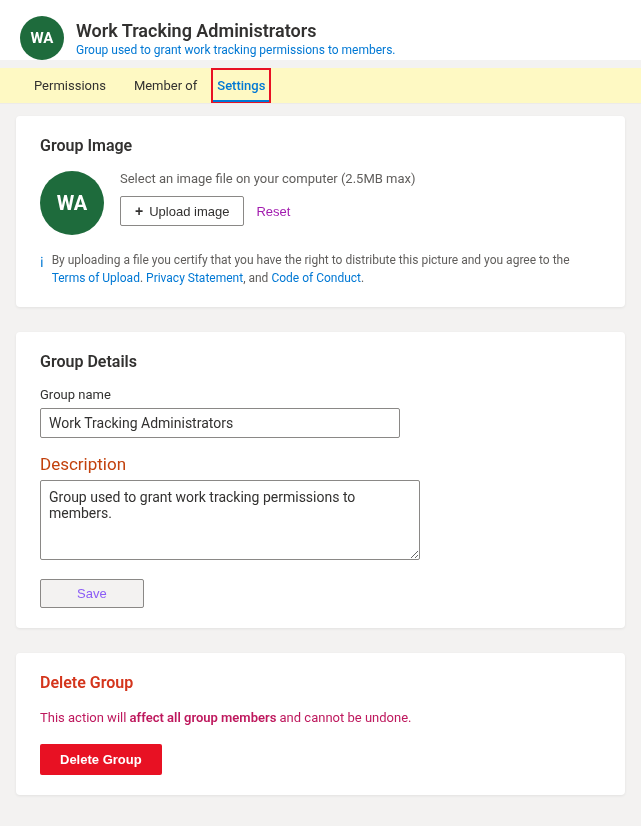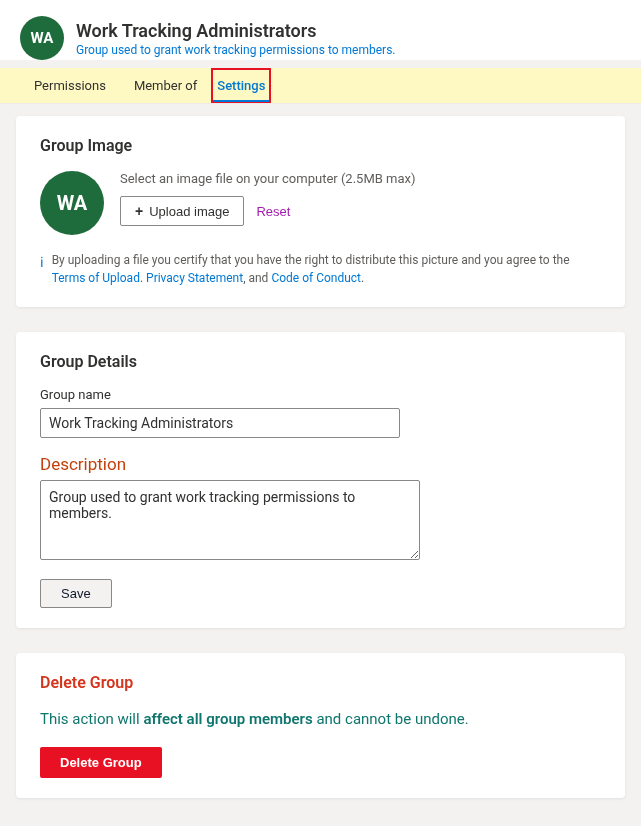--- a/index.html
+++ b/index.html
@@ -216,36 +216,36 @@
     }
 
     .desc-label {
       color: #c2410c;
       font-size: 17px;
       margin-bottom: 6px;
       display: block;
     }
 
     .btn-save {
-      padding: 6px 20px;
+      padding: 6px 36px;
       border: 1px solid #8a8886;
       background: #f3f2f1;
-      color: #0f172a;
+      color: #8b5cf6;
       font-size: 13px;
       cursor: pointer;
       border-radius: 2px;
     }
 
     .delete-card .card-title {
       color: #d4351c;
     }
 
     .delete-warning {
-      font-size: 15px;
-      color: #0f766e;
+      font-size: 13px;
+      color: #be185d;
       margin-bottom: 16px;
       line-height: 1.5;
     }
 
     .delete-warning strong {
       font-weight: 600;
     }
 
     .btn-delete {
       padding: 8px 20px;

